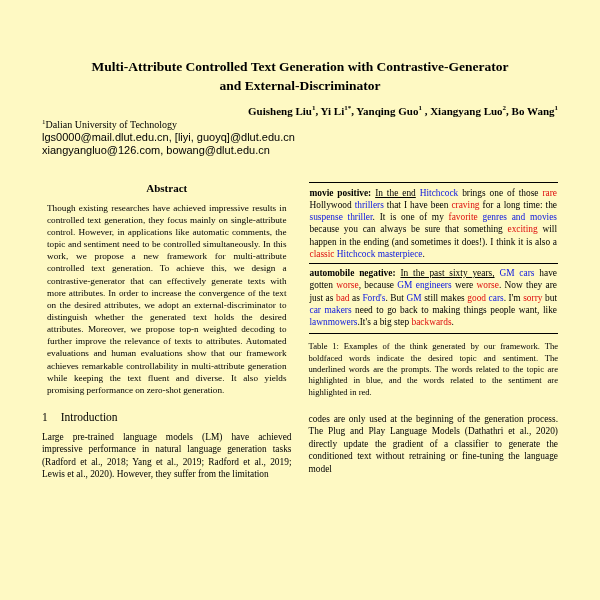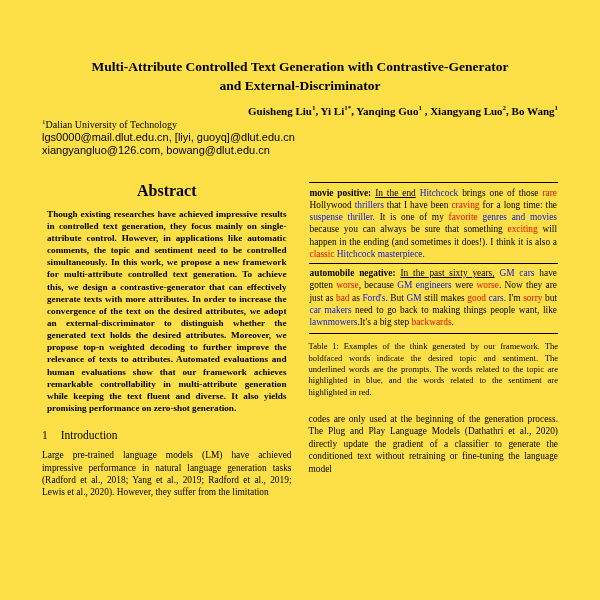--- a/index.html
+++ b/index.html
@@ -1,30 +1,30 @@
 <!DOCTYPE html>
 <html><head>
 <meta charset="utf-8">
 <style>
   * { margin:0; padding:0; box-sizing:border-box; }
   html,body { background:#e9e9e9; }
   body { font-family:"Liberation Serif", serif; color:#000; }
   .page {
-    width:600px; height:600px; background:#fde047; overflow:hidden;
+    width:600px; height:600px; background:#fef9c3; overflow:hidden;
     position:relative; padding:58px 42px 8px 42px; margin:0 auto;
   }
   .title { text-align:center; font-weight:bold; font-size:13.5px; line-height:1.4; }
   .authors { text-align:right; font-weight:bold; font-size:11px; margin-top:9px; }
   sup { font-size:7px; line-height:0; }
   .affil { text-align:left; font-size:10px; margin-top:2px; }
   .email { text-align:left; font-size:11px; font-family:Liberation Sans, sans-serif; margin-top:1px; }
   .columns { display:flex; gap:17px; margin-top:26px; }
   .col { width:250px; }
-  .abstract-heading { text-align:center; font-weight:bold; font-size:16px; margin-bottom:8px; }
-  .abstract-text { font-size:9.2px; line-height:1.32; text-align:justify; padding:0 5px;font-weight:bold; }
+  .abstract-heading { text-align:center; font-weight:bold; font-size:11px; margin-bottom:8px; }
+  .abstract-text { font-size:9.2px; line-height:1.32; text-align:justify; padding:0 5px; }
   .section-heading { font-size:11.5px; font-weight:normal; margin-top:15px; margin-bottom:8px; }
   .section-heading .sec-title { margin-left:13px; }
   .body-text { font-size:9.4px; line-height:1.32; text-align:justify; }
   .table1 { border-top:1.5px solid #000; border-bottom:1.5px solid #000; padding:2px 0 3px 0; }
   .example { font-size:9.4px; line-height:1.3; text-align:justify; padding:2px 1px; }
   .midrule { border-top:1px solid #000; margin:1px 0; }
   .caption { font-size:8.6px; line-height:1.32; text-align:justify; margin-top:7px; }
   .right-body { margin-top:15px; }
 </style>
 </head>

